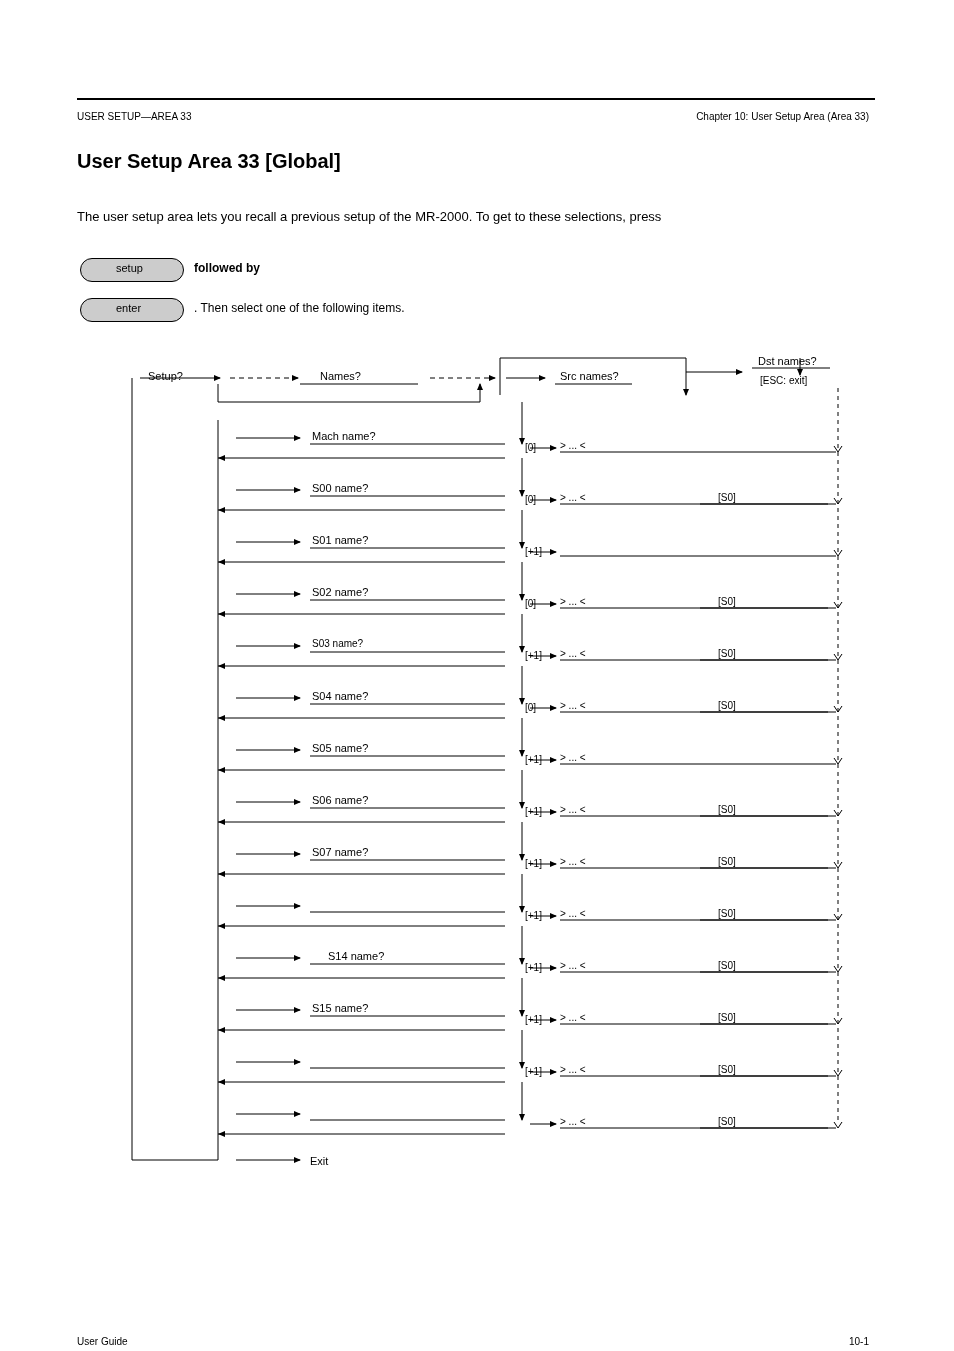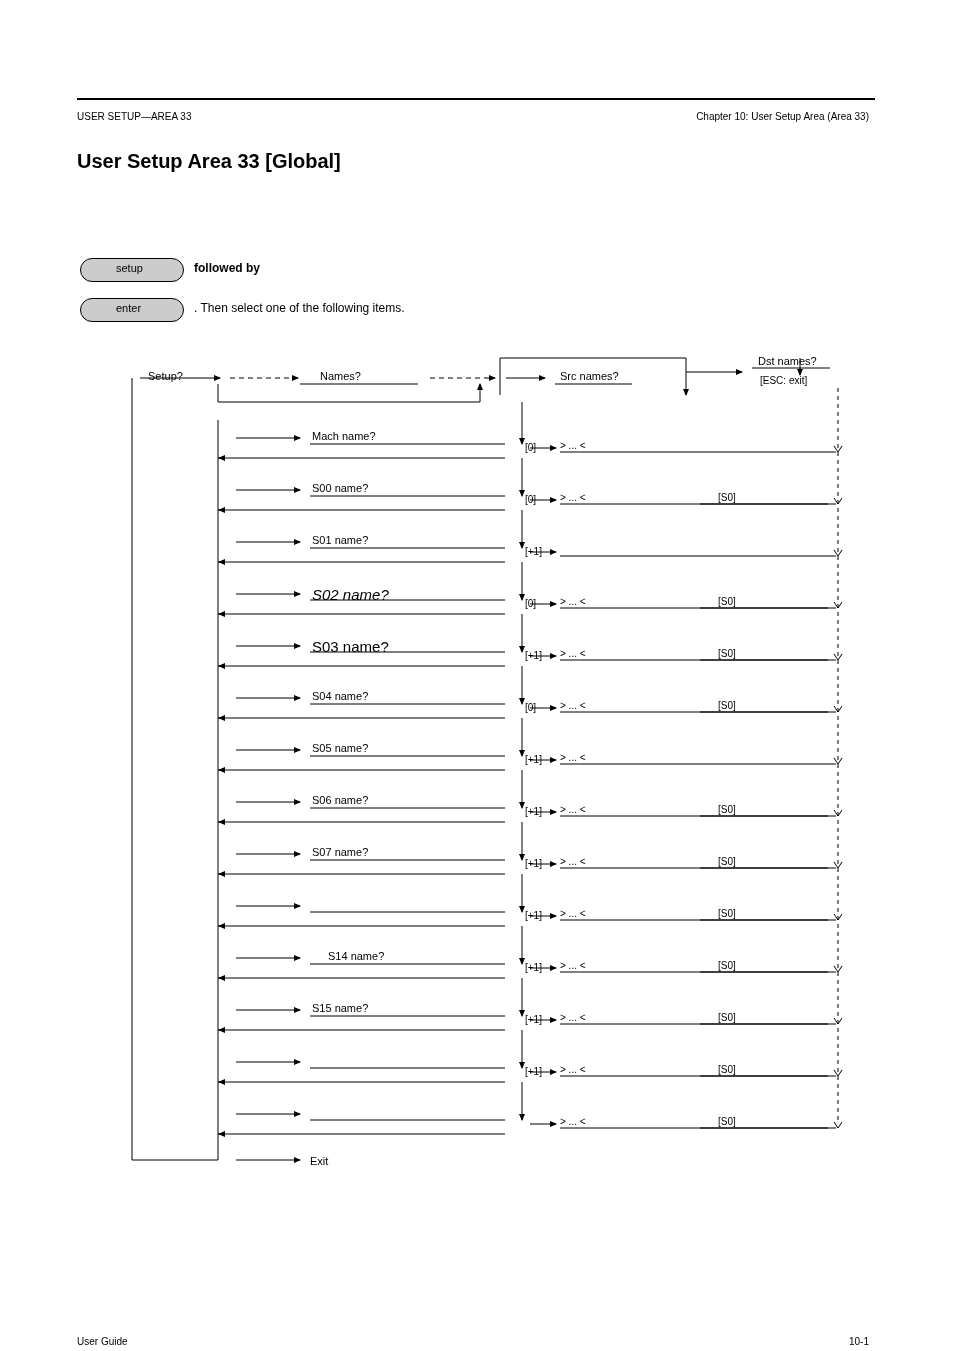--- a/index.html
+++ b/index.html
@@ -13,20 +13,21 @@
 </head>
 <body>
 
 <div class="page">
 
 <div class="text small" style="left:77px; top:75px;">USER SETUP—AREA 33</div>
 <div class="text small" style="right:85px; top:75px; text-align:right;">Chapter 10: User Setup Area (Area 33)</div>
 <div class="hr-top" style="left:77px; top:98px; width:798px;"></div>
 
 <div class="text" style="left:77px; top:150px; font-size:20px; font-weight:bold;text-align:right;">User Setup Area 33 [Global]</div>
+<div class="text" style="left:77px; top:210px; width:800px; font-size:13px;">The user setup area lets you recall a previous setup of the MR-2000. To get to these selections, press</div>
 
 <div class="pill" style="left:80px; top:258px; width:102px;"></div>
 <div class="text" style="left:116px; top:262px; font-size:11px;">setup</div>
 <div class="text" style="left:194px; top:262px; font-size:12px;font-weight:bold;">followed by</div>
 <div class="pill" style="left:80px; top:298px; width:102px;"></div>
 <div class="text" style="left:116px; top:302px; font-size:11px;">enter</div>
 <div class="text" style="left:194px; top:302px; font-size:12px;text-align:center;">. Then select one of the following items.</div>
 
 <div class="text" style="left:148px; top:370px; font-size:11px;">Setup?</div>
 <div class="text" style="left:320px; top:370px; font-size:11px;">Names?</div>
@@ -202,25 +203,25 @@
 <div id="row-host">
       <div class="text" style="left: 312px; top: 430px; font-size: 11px;">Mach name?</div>
       <div class="text" style="left: 525px; top: 442px; font-size: 10px;">[0]</div>
       <div class="text" style="left: 560px; top: 440px; font-size: 10px;">&gt; ... &lt;</div>
       <div class="text" style="left: 312px; top: 482px; font-size: 11px;">S00 name?</div>
       <div class="text" style="left: 525px; top: 494px; font-size: 10px;">[0]</div>
       <div class="text" style="left: 560px; top: 492px; font-size: 10px;">&gt; ... &lt;</div>
       <div class="text" style="left: 718px; top: 492px; font-size: 10px;">[S0]</div>
       <div class="text" style="left: 312px; top: 534px; font-size: 11px;">S01 name?</div>
       <div class="text" style="left: 525px; top: 546px; font-size: 10px;">[+1]</div>
-      <div class="text" style="left: 312px; top: 586px; font-size: 15px; font-style: italic;">S02 name?</div>
+      <div class="text" style="left: 312px; top: 586px; font-size: 11px;">S02 name?</div>
       <div class="text" style="left: 525px; top: 598px; font-size: 10px;">[0]</div>
       <div class="text" style="left: 560px; top: 596px; font-size: 10px;">&gt; ... &lt;</div>
       <div class="text" style="left: 718px; top: 596px; font-size: 10px;">[S0]</div>
-      <div class="text" style="left: 312px; top: 638px; font-size: 15px;">S03 name?</div>
+      <div class="text" style="left: 312px; top: 638px; font-size: 10px;">S03 name?</div>
       <div class="text" style="left: 525px; top: 650px; font-size: 10px;">[+1]</div>
       <div class="text" style="left: 560px; top: 648px; font-size: 10px;">&gt; ... &lt;</div>
       <div class="text" style="left: 718px; top: 648px; font-size: 10px;">[S0]</div>
       <div class="text" style="left: 312px; top: 690px; font-size: 11px;">S04 name?</div>
       <div class="text" style="left: 525px; top: 702px; font-size: 10px;">[0]</div>
       <div class="text" style="left: 560px; top: 700px; font-size: 10px;">&gt; ... &lt;</div>
       <div class="text" style="left: 718px; top: 700px; font-size: 10px;">[S0]</div>
       <div class="text" style="left: 312px; top: 742px; font-size: 11px;">S05 name?</div>
       <div class="text" style="left: 525px; top: 754px; font-size: 10px;">[+1]</div>
       <div class="text" style="left: 560px; top: 752px; font-size: 10px;">&gt; ... &lt;</div>

